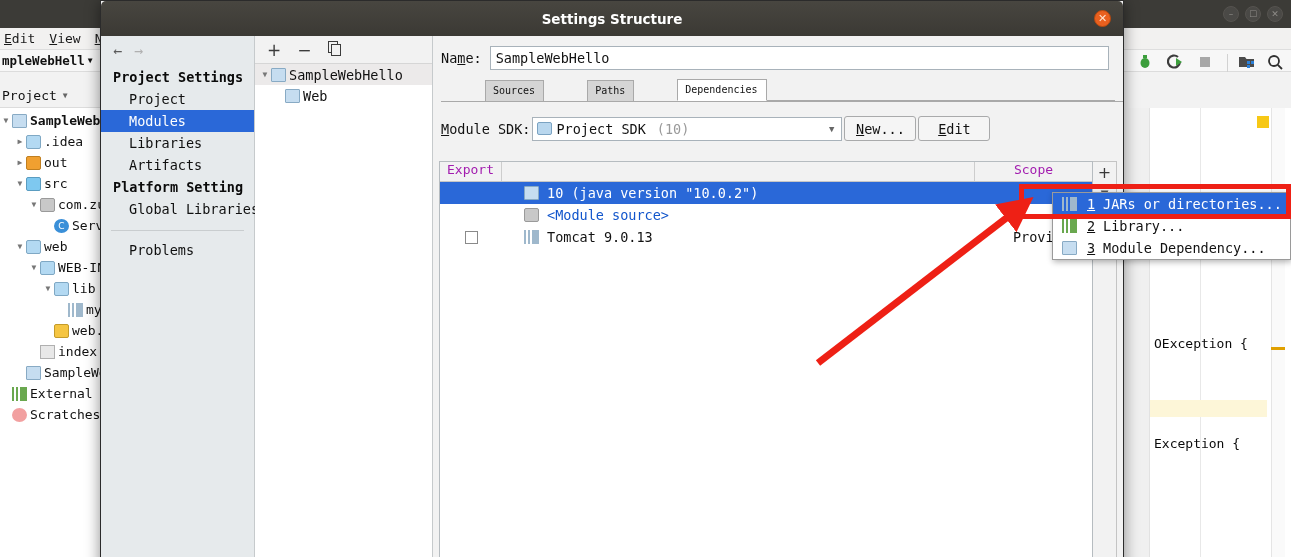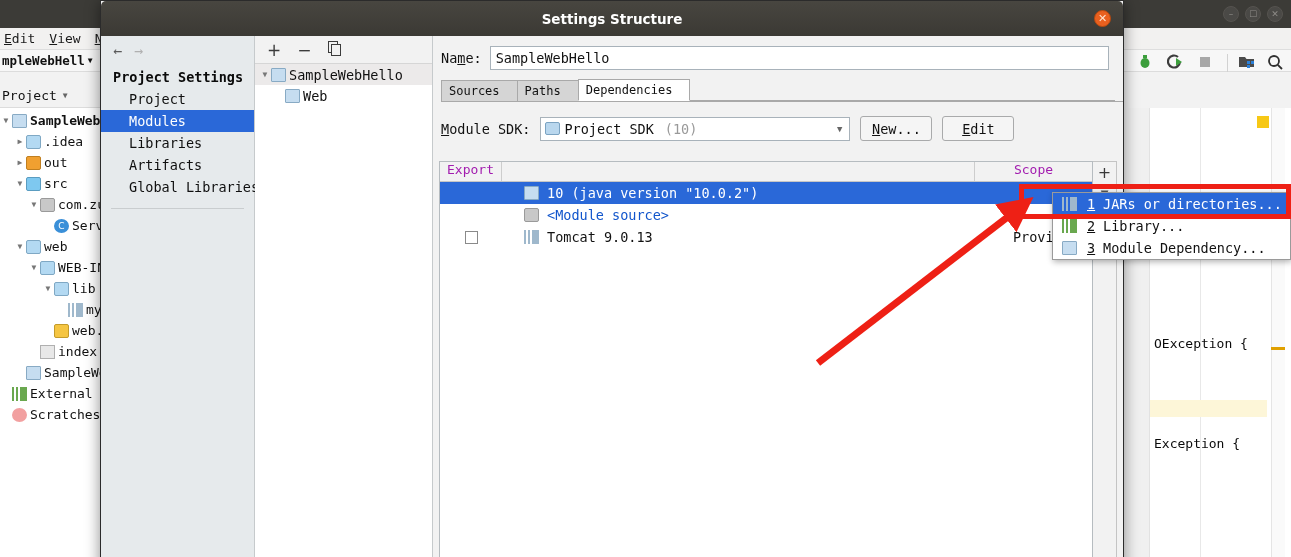--- a/index.html
+++ b/index.html
@@ -133,28 +133,28 @@
   }
   .name-row { display:flex; align-items:center; padding:10px 14px 0 8px; }
   .name-label { font-family:"DejaVu Sans Mono", monospace; font-size:13.5px; color:#111; margin-right:8px;}
   .name-input {
     flex:1; height:24px; background:#ffffff; border:1px solid #a8b2ba;
     font-family:"DejaVu Sans Mono", monospace; font-size:13.5px; color:#111;
     padding:2px 5px; display:flex; align-items:center;
   }
   .tabs { display:flex; align-items:flex-end; margin:10px 0 0 8px; height:22px; border-bottom:1px solid #a9a9a9; padding-right:8px;}
   .tab {
-    font-family:"DejaVu Sans Mono", monospace; font-size:12px; color:#111;
-    padding:2px 17px 2px 7px; border:1px solid #a9a9a9; border-bottom:none;
-    background:#d5d5d5; margin-right:-1px; line-height:16px;
+    font-family:"DejaVu Sans Mono", monospace; font-size:10px; color:#111;
+    padding:2px 8px 2px 7px; border:1px solid #a9a9a9; border-bottom:none;
+    background:#d5d5d5; margin-right:-1px; line-height:16px;margin-left:44px;
   }
   .tab.active { background:#ffffff; border-bottom:1px solid #ffffff; position:relative; z-index:2;}
   .tabs-filler { flex:1; border-bottom:1px solid #a9a9a9; }
 
-  .sdk-row { display:flex; align-items:center; gap:10px; padding:14px 16px 0 8px; }
+  .sdk-row { display:flex; align-items:center; gap:2px; padding:14px 16px 0 8px; }
   .sdk-label { font-family:"DejaVu Sans Mono", monospace; font-size:13.5px; color:#111; }
   .sdk-select {
     width:310px; height:24px; background:#ffffff; border:1px solid #a8b2ba;
     display:flex; align-items:center; padding:0 4px;
     font-family:"DejaVu Sans Mono", monospace; font-size:13.5px; color:#111;
     position:relative;
   }
   .sdk-select .caret { position:absolute; right:7px; color:#666; font-size:9px; }
   .sdk-dim { color:#999; }
   .btn {
@@ -381,23 +381,27 @@
         <div class="nav-arrows">
           <span style="color:#5a5a5a">←</span>
           <span style="color:#b0b0b0">→</span>
         </div>
         <div id="navGroups">
             <div class="nav-group">Project Settings</div>
             <div class="nav-item">Project</div>
             <div class="nav-item sel">Modules</div>
             <div class="nav-item">Libraries</div>
             <div class="nav-item">Artifacts</div>
+            <div class="nav-group">Platform Setting</div>
             <div class="nav-item">Global Libraries</div>
           </div>
         <div class="nav-sep"></div>
+        <div id="navFooter">
+            <div class="nav-item">Problems</div>
+          </div>
       </div>
 
       <div class="modules-col">
         <div class="modules-toolbar">
           <span>+</span>
           <span>−</span>
           <span>
             <svg width="14" height="15" viewBox="0 0 14 15">
                 <rect x="0.5" y="0.5" width="9" height="11" fill="none" stroke="#3b3b3b"></rect>
                 <rect x="3.5" y="3.5" width="9" height="11" fill="#f2f2f2" stroke="#3b3b3b"></rect>

